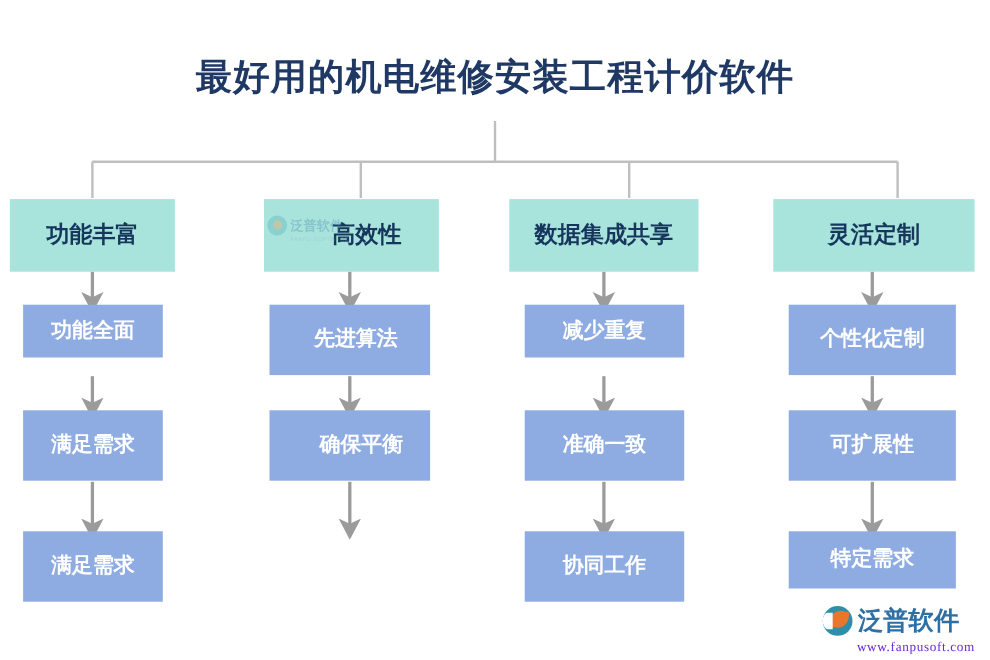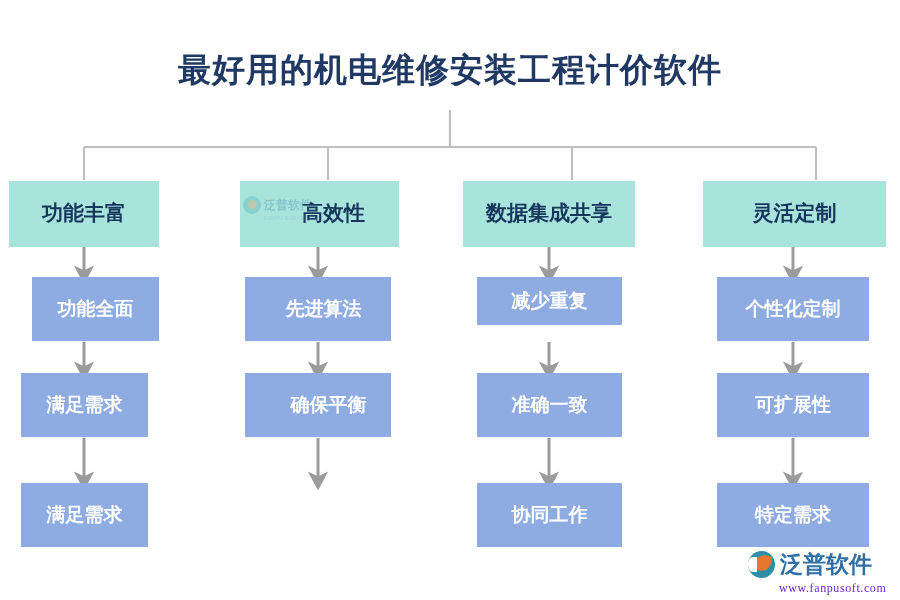--- a/index.html
+++ b/index.html
@@ -215,37 +215,37 @@
     <line x1="549" y1="247" x2="549" y2="275" stroke="#9B9B9B" stroke-width="3" marker-end="url(#arrowhead)"></line>
     <line x1="549" y1="342" x2="549" y2="371" stroke="#9B9B9B" stroke-width="3" marker-end="url(#arrowhead)"></line>
     <line x1="549" y1="438" x2="549" y2="481" stroke="#9B9B9B" stroke-width="3" marker-end="url(#arrowhead)"></line>
 
     <line x1="793" y1="247" x2="793" y2="275" stroke="#9B9B9B" stroke-width="3" marker-end="url(#arrowhead)"></line>
     <line x1="793" y1="342" x2="793" y2="371" stroke="#9B9B9B" stroke-width="3" marker-end="url(#arrowhead)"></line>
     <line x1="793" y1="438" x2="793" y2="481" stroke="#9B9B9B" stroke-width="3" marker-end="url(#arrowhead)"></line>
   </svg>
 
   <div class="node head" style="left:9px;  top:181px; width:150px; height:66px;">功能丰富</div>
-  <div class="node sub" style="left:32px; top:277px; width:127px; height:64px;">功能全面</div>
+  <div class="node sub" style="left:21px; top:277px; width:127px; height:48px;">功能全面</div>
   <div class="node sub" style="left:21px; top:373px; width:127px; height:64px;">满足需求</div>
   <div class="node sub" style="left:21px; top:483px; width:127px; height:64px;">满足需求</div>
 
   <div class="node head" style="left:240px; top:181px; width:159px; height:66px;padding-left:28px;">高效性</div>
   <div class="node sub" style="left:245px; top:277px; width:146px; height:64px;padding-left:11px;">先进算法</div>
   <div class="node sub" style="left:245px; top:373px; width:146px; height:64px;padding-left:21px;">确保平衡</div>
 
   <div class="node head" style="left:463px; top:181px; width:172px; height:66px;">数据集成共享</div>
   <div class="node sub" style="left:477px; top:277px; width:145px; height:48px;">减少重复</div>
   <div class="node sub" style="left:477px; top:373px; width:145px; height:64px;">准确一致</div>
   <div class="node sub" style="left:477px; top:483px; width:145px; height:64px;">协同工作</div>
 
   <div class="node head" style="left:703px; top:181px; width:183px; height:66px;">灵活定制</div>
   <div class="node sub" style="left:717px; top:277px; width:152px; height:64px;">个性化定制</div>
   <div class="node sub" style="left:717px; top:373px; width:152px; height:64px;">可扩展性</div>
-  <div class="node sub" style="left:717px; top:483px; width:152px; height:64px;">特定需求</div>
+  <div class="node sub" style="left:717px; top:483px; width:152px; height:52px;">特定需求</div>
 
   <div class="watermark">
     <div class="wm-row">
       <span class="wm-mark"></span>
       <span class="wm-text">泛普软件</span>
     </div>
     <div class="wm-sub">FANPU SOFTWARE</div>
   </div>
 
   <div class="brand">

